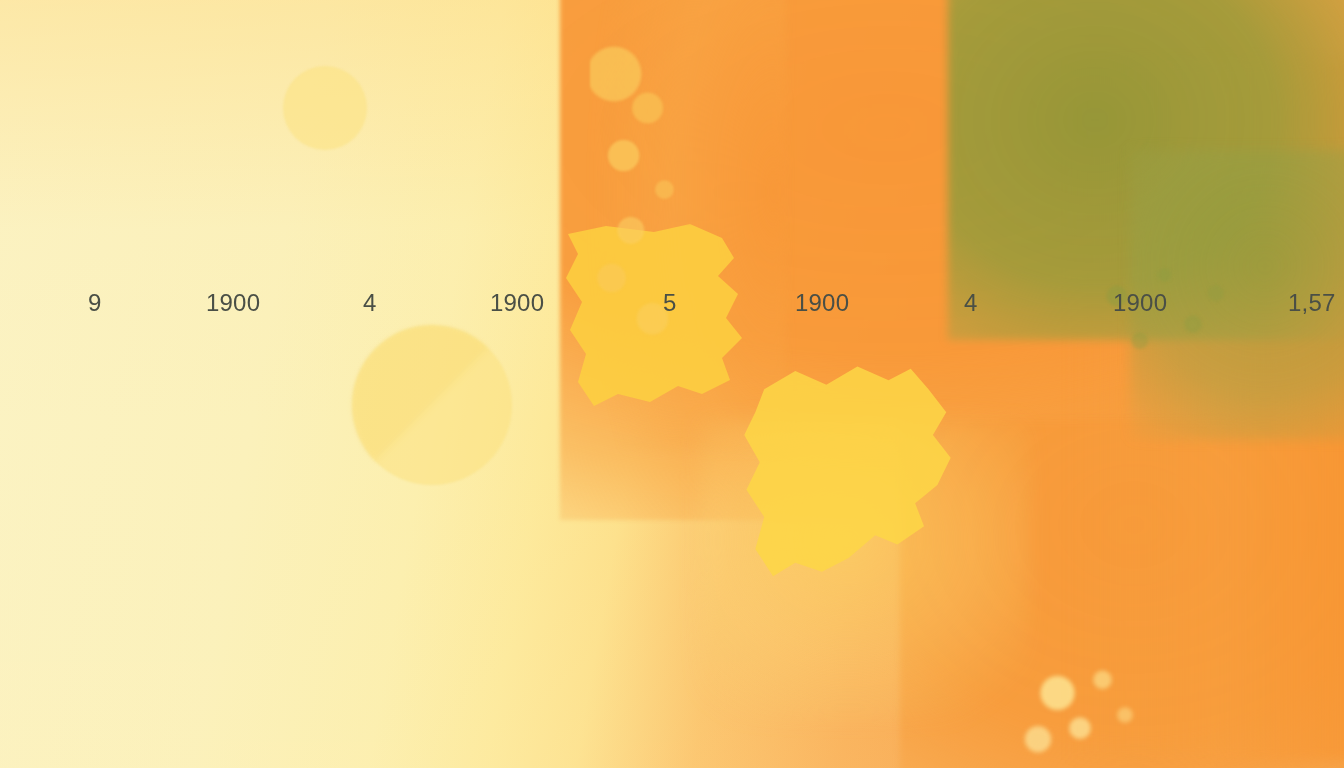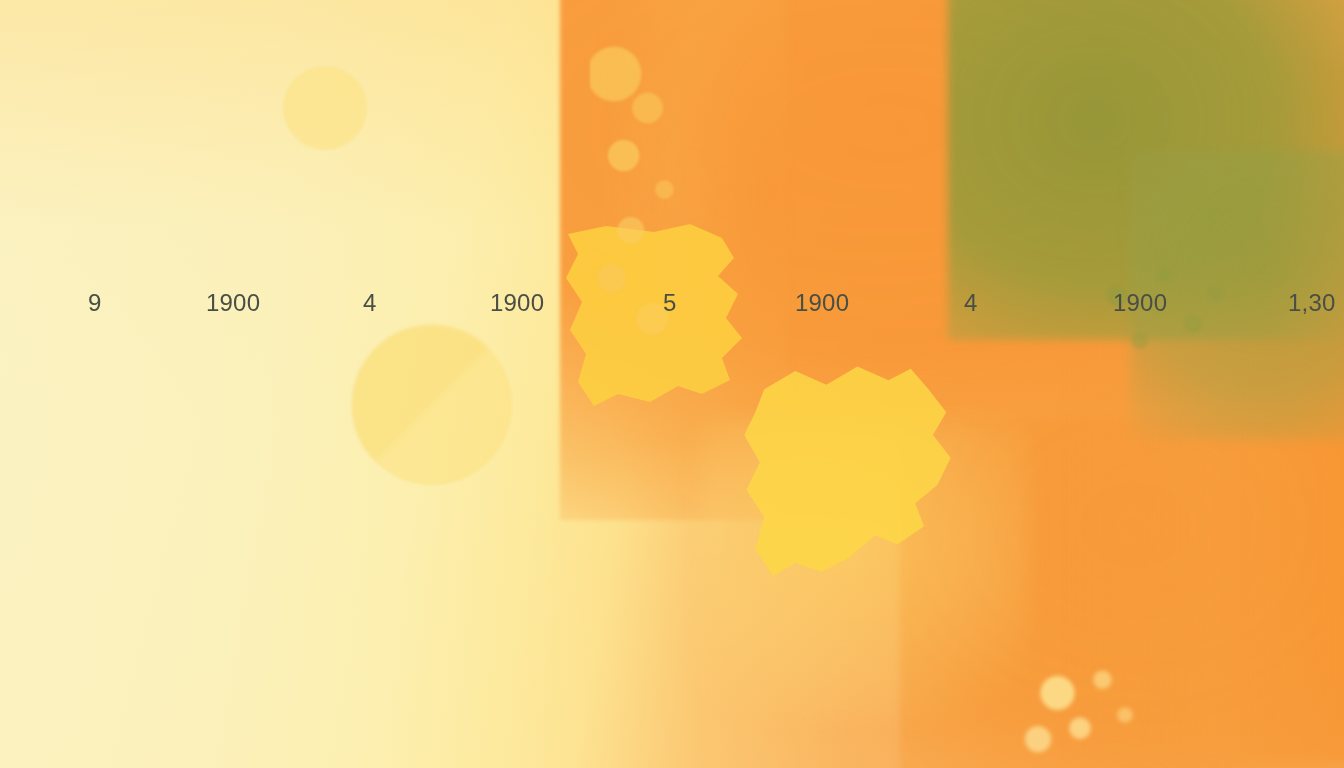--- a/index.html
+++ b/index.html
@@ -335,16 +335,16 @@
 
   <div id="label-row">
     <span class="axis-label" style="left: 88px; color: rgb(74, 79, 70);">9</span>
     <span class="axis-label" style="left: 206px; color: rgb(74, 79, 70);">1900</span>
     <span class="axis-label" style="left: 363px; color: rgb(74, 79, 70);">4</span>
     <span class="axis-label" style="left: 490px; color: rgb(74, 79, 70);">1900</span>
     <span class="axis-label" style="left: 663px; color: rgb(74, 79, 70);">5</span>
     <span class="axis-label" style="left: 795px; color: rgb(74, 79, 70);">1900</span>
     <span class="axis-label" style="left: 964px; color: rgb(74, 79, 70);">4</span>
     <span class="axis-label" style="left: 1113px; color: rgb(74, 79, 70);">1900</span>
-    <span class="axis-label" style="left: 1288px; color: rgb(74, 79, 70);">1,30</span>
+    <span class="axis-label" style="left: 1288px; color: rgb(74, 79, 70);">1,57</span>
   </div>
 
 </div>
 
 </body></html>

